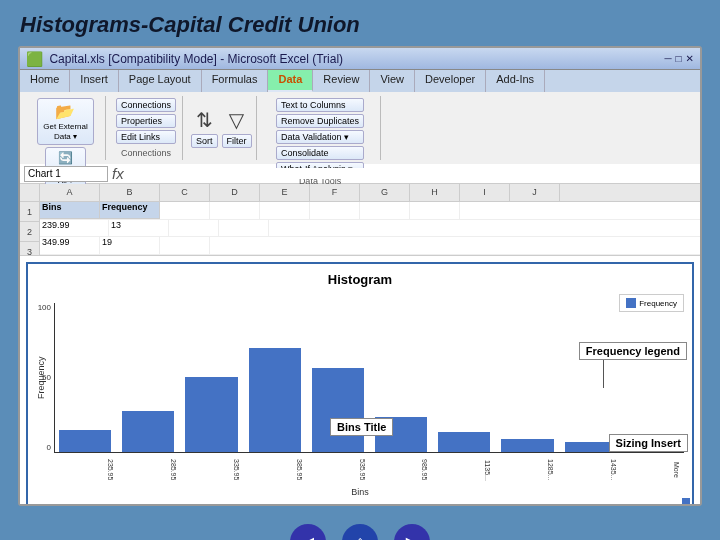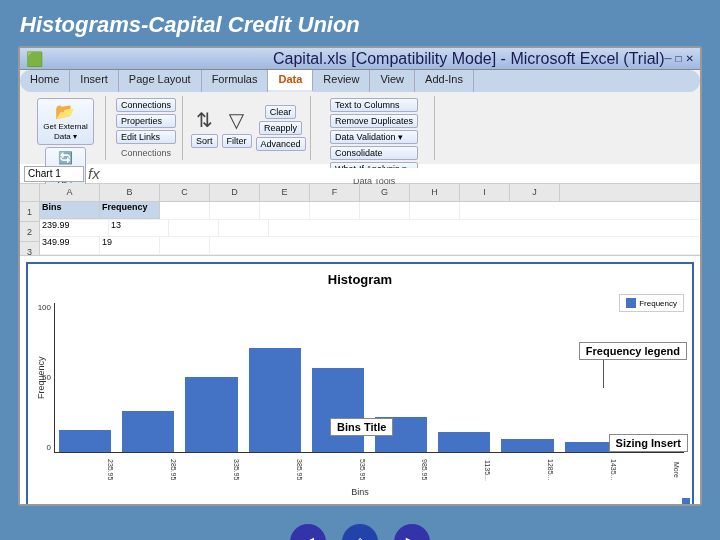--- a/index.html
+++ b/index.html
@@ -6,21 +6,21 @@
     body {
       width: 720px;
       height: 540px;
       background: #5b8db8;
       font-family: Arial, sans-serif;
       overflow: hidden;
       position: relative;
     }
 
     .page-title {
-      color: #ffffff;
+      color: #0f172a;
       font-style: italic;
       font-size: 22px;
       font-weight: bold;
       padding: 12px 20px 8px 20px;
     }
 
     .excel-window {
       margin: 0 18px 10px 18px;
       background: #f0f0f0;
       border: 2px solid #999;
@@ -37,41 +37,40 @@
       display: flex;
       align-items: center;
       padding: 0 6px;
       font-size: 11px;
       color: #1a1a4e;
       border-bottom: 1px solid #888;
     }
 
     .title-bar-text {
       flex: 1;
-      text-align: right;
-      font-size: 16px;
+      text-align: left;
+      font-size: 12px;
     }
 
     .ribbon-tabs {
       display: flex;
       background: #c5d5ea;
       height: 22px;
-      border-radius: 11px;
     }
 
     .ribbon-tab {
       padding: 3px 10px;
       font-size: 11px;
       color: #222;
       border-right: 1px solid #aab;
       cursor: pointer;
     }
 
     .ribbon-tab.active {
-      background: #ffffff;
+      background: #86efac;
       font-weight: bold;
       color: #c85000;
       border-bottom: 2px solid #dce6f5;
     }
 
     .ribbon-content {
       display: flex;
       padding: 4px 6px;
       height: 72px;
       align-items: flex-start;
@@ -155,21 +154,21 @@
       display: flex;
       align-items: center;
       background: #fff;
       border-bottom: 1px solid #ccc;
       height: 20px;
       padding: 0 4px;
       gap: 4px;
     }
 
     .name-box {
-      width: 60px;
+      width: 84px;
       border: 1px solid #aaa;
       font-size: 10px;
       padding: 0 3px;
       height: 16px;
     }
 
     .formula-input {
       flex: 1;
       border: none;
       font-size: 10px;
@@ -419,20 +418,21 @@
     </div>
 
     <div class="ribbon-tabs">
       <div class="ribbon-tab">Home</div>
       <div class="ribbon-tab">Insert</div>
       <div class="ribbon-tab">Page Layout</div>
       <div class="ribbon-tab">Formulas</div>
       <div class="ribbon-tab active">Data</div>
       <div class="ribbon-tab">Review</div>
       <div class="ribbon-tab">View</div>
+      <div class="ribbon-tab">Developer</div>
       <div class="ribbon-tab">Add-Ins</div>
     </div>
 
     <div class="ribbon-content">
 
       <div class="ribbon-group" style="min-width:80px;">
         <div class="ribbon-btn-large">
           <span class="icon">📂</span>
           <span style="font-size:8px;">Get External<br>Data ▾</span>
         </div>
@@ -453,25 +453,20 @@
       </div>
 
       <div class="sort-filter-group">
         <div class="sort-filter-col">
           <span class="sf-icon">⇅</span>
           <div class="ribbon-btn-small">Sort</div>
         </div>
         <div class="sort-filter-col">
           <span class="sf-icon">▽</span>
           <div class="ribbon-btn-small">Filter</div>
-        </div>
-        <div class="sort-filter-col">
-          <div class="ribbon-btn-small">Clear</div>
-          <div class="ribbon-btn-small">Reapply</div>
-          <div class="ribbon-btn-small">Advanced</div>
         </div>
         <div class="ribbon-group-label" style="position:absolute; bottom:4px; left:310px; font-size:9px; color:#555;">Sort &amp; Filter</div>
       </div>
 
       <div class="ribbon-group" style="min-width:120px;">
         <div class="ribbon-small-group">
           <div class="ribbon-btn-small">Text to Columns</div>
           <div class="ribbon-btn-small">Remove Duplicates</div>
           <div class="ribbon-btn-small">Data Validation ▾</div>
           <div class="ribbon-btn-small">Consolidate</div>

